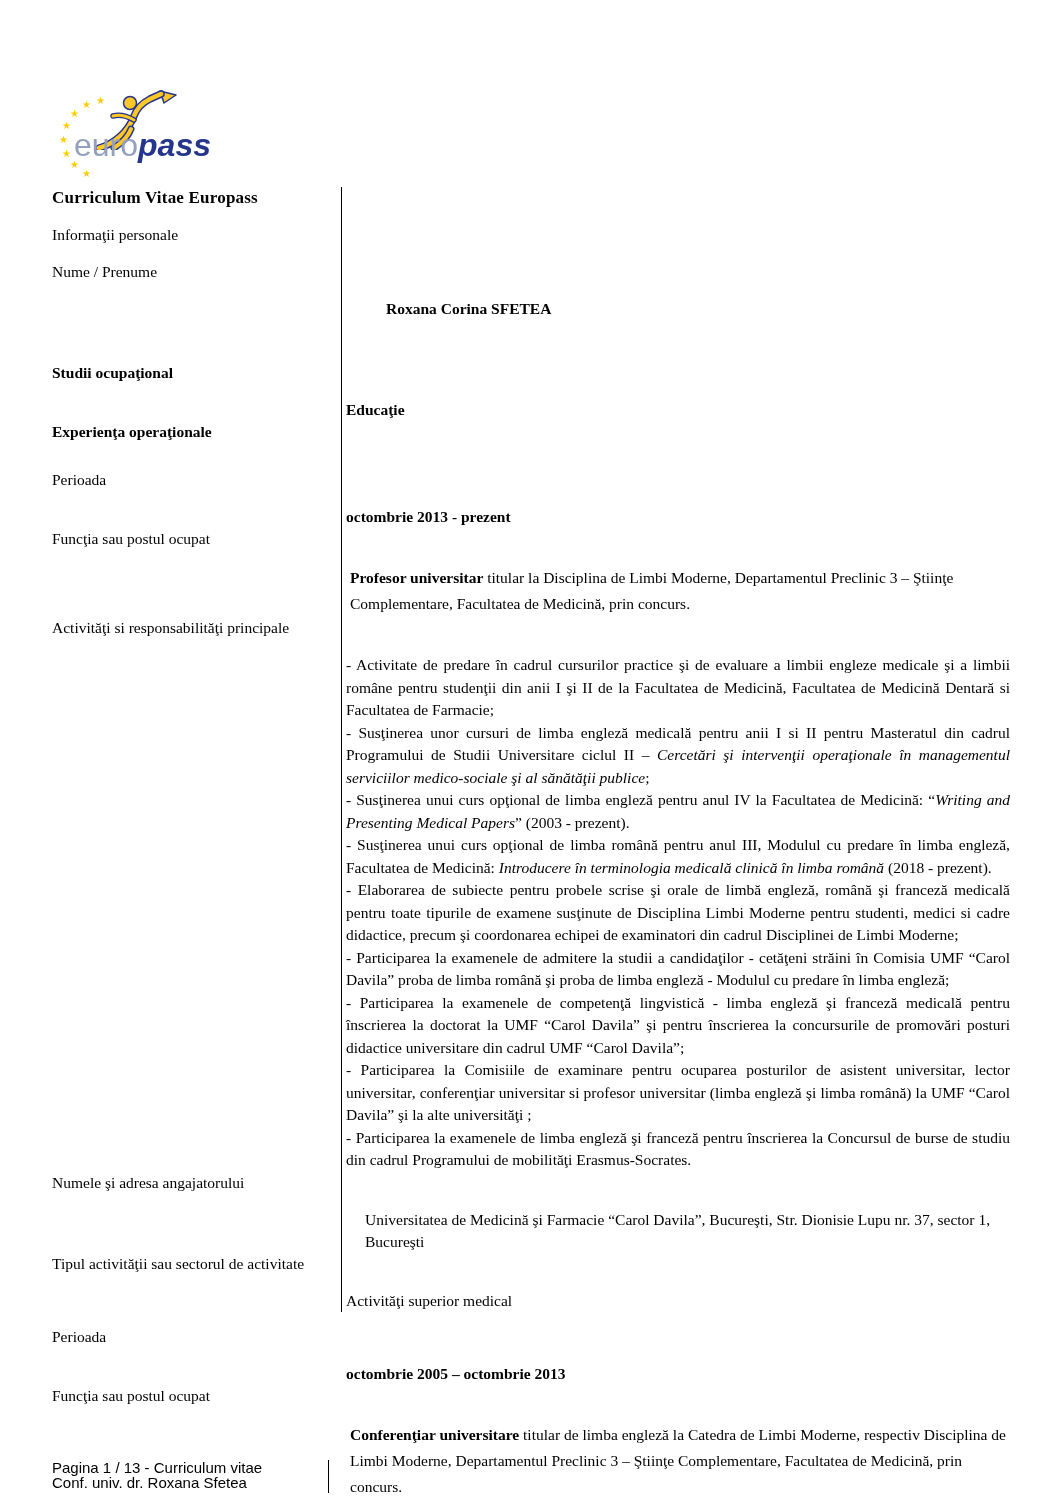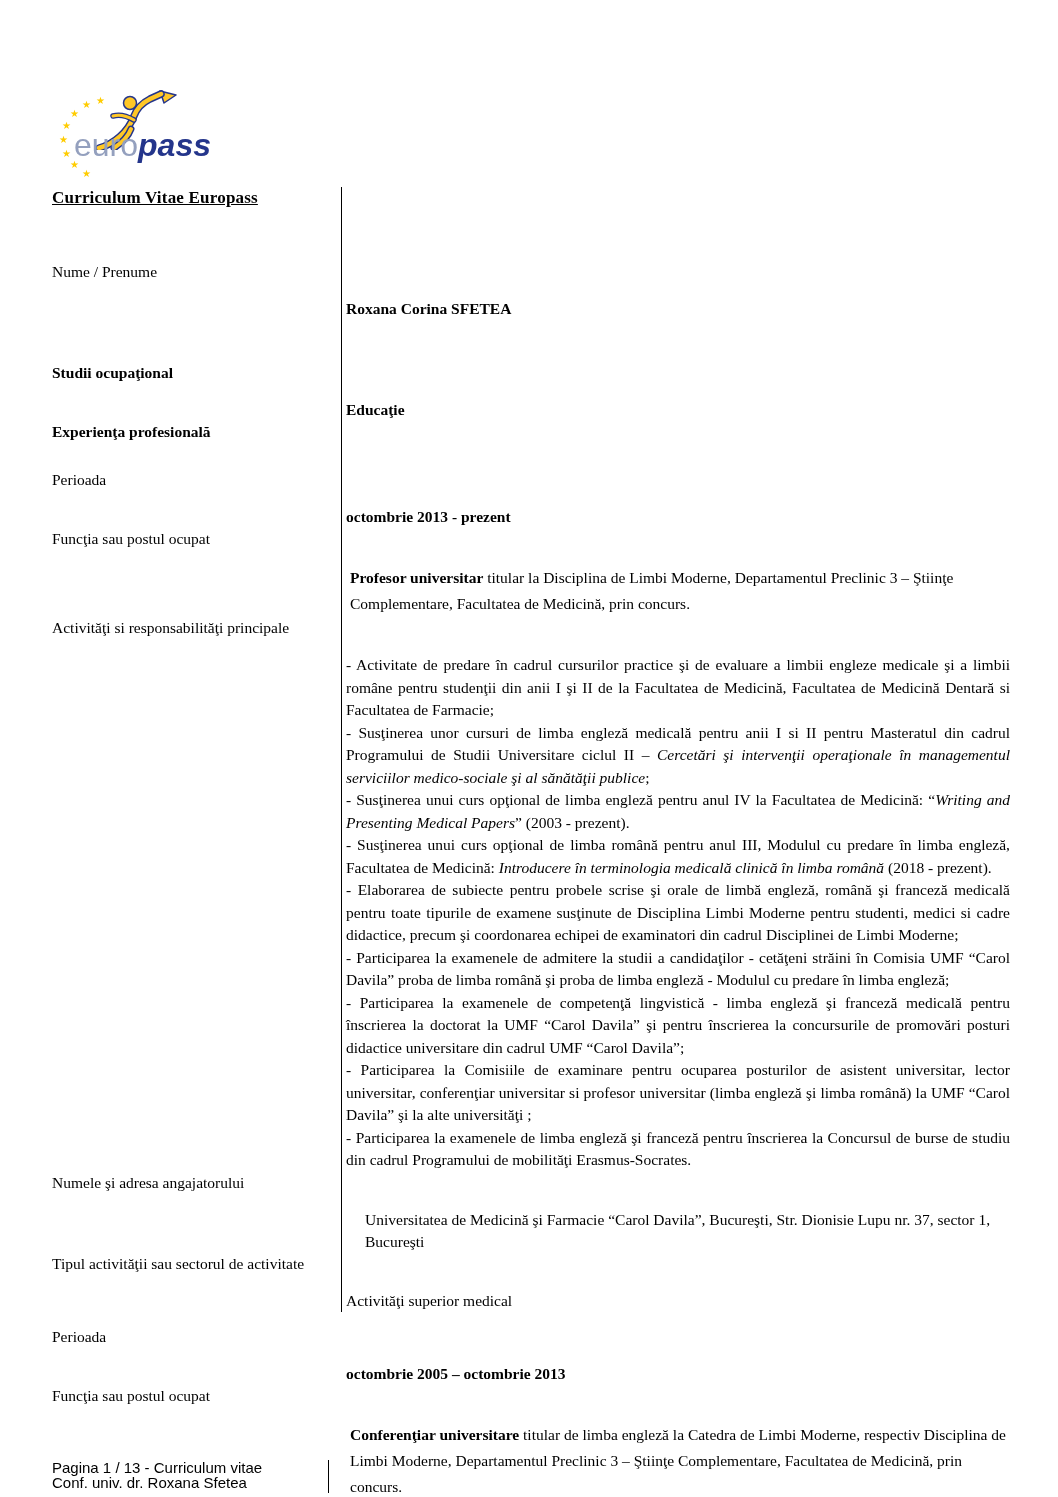--- a/index.html
+++ b/index.html
@@ -30,23 +30,23 @@
   
   .content { position:absolute; left:52px; top:187px; width:958px; }
   .vline { position:absolute; left:289px; top:0; width:1px; height:1125px; background:#000; }
 
   .row { display:grid; grid-template-columns:289px 1fr; }
   .label { padding-right:14px; font-size:15.5px; line-height:22px; }
   .value { padding-left:5px; font-size:15.5px; line-height:22px;margin-top:37px; }
   .b { font-weight:bold; }
 
   .r-title   { min-height:27px; }
-  .title     { font-size:17px; font-weight:bold; letter-spacing:0.2px;text-decoration:underline; }
+  .title     { font-size:17px; font-weight:bold; letter-spacing:0.2px; }
   .r-info    { min-height:27px; }
-  .r-name    { min-height:101px; }
+  .r-name    { min-height:101px;gap:40px; }
   .r-domain  { min-height:27px; }
   .r-exp     { min-height:48px; }
   .r-period1 { min-height:27px; }
   .r-pos1    { min-height:56px; }
   .r-employer{ min-height:46px;gap:19px; }
   .r-type    { min-height:73px; }
   .r-period2 { min-height:26px; }
 
   .pos-para  { margin:0; padding-left:4px; line-height:26px; }
   .act-para  { margin:0; line-height:22.5px; text-align:justify; }
@@ -89,35 +89,36 @@
 
   <div class="content">
     <div class="vline"></div>
 
     <div class="row r-title">
       <div class="label title">Curriculum Vitae Europass</div>
       <div class="value"></div>
     </div>
 
     <div class="row r-info">
+      <div class="label">Informaţii personale</div>
       <div class="value"></div>
     </div>
 
     <div class="row r-name">
       <div class="label">Nume / Prenume</div>
       <div class="value b">Roxana Corina SFETEA</div>
     </div>
 
     <div class="row r-domain">
       <div class="label b">Studii ocupaţional</div>
       <div class="value b">Educaţie</div>
     </div>
 
     <div class="row r-exp">
-      <div class="label b">Experienţa profesională</div>
+      <div class="label b">Experienţa operaţionale</div>
       <div class="value"></div>
     </div>
 
     <div class="row r-period1">
       <div class="label">Perioada</div>
       <div class="value b">octombrie 2013 - prezent</div>
     </div>
 
     <div class="row r-pos1">
       <div class="label">Funcţia sau postul ocupat</div>

